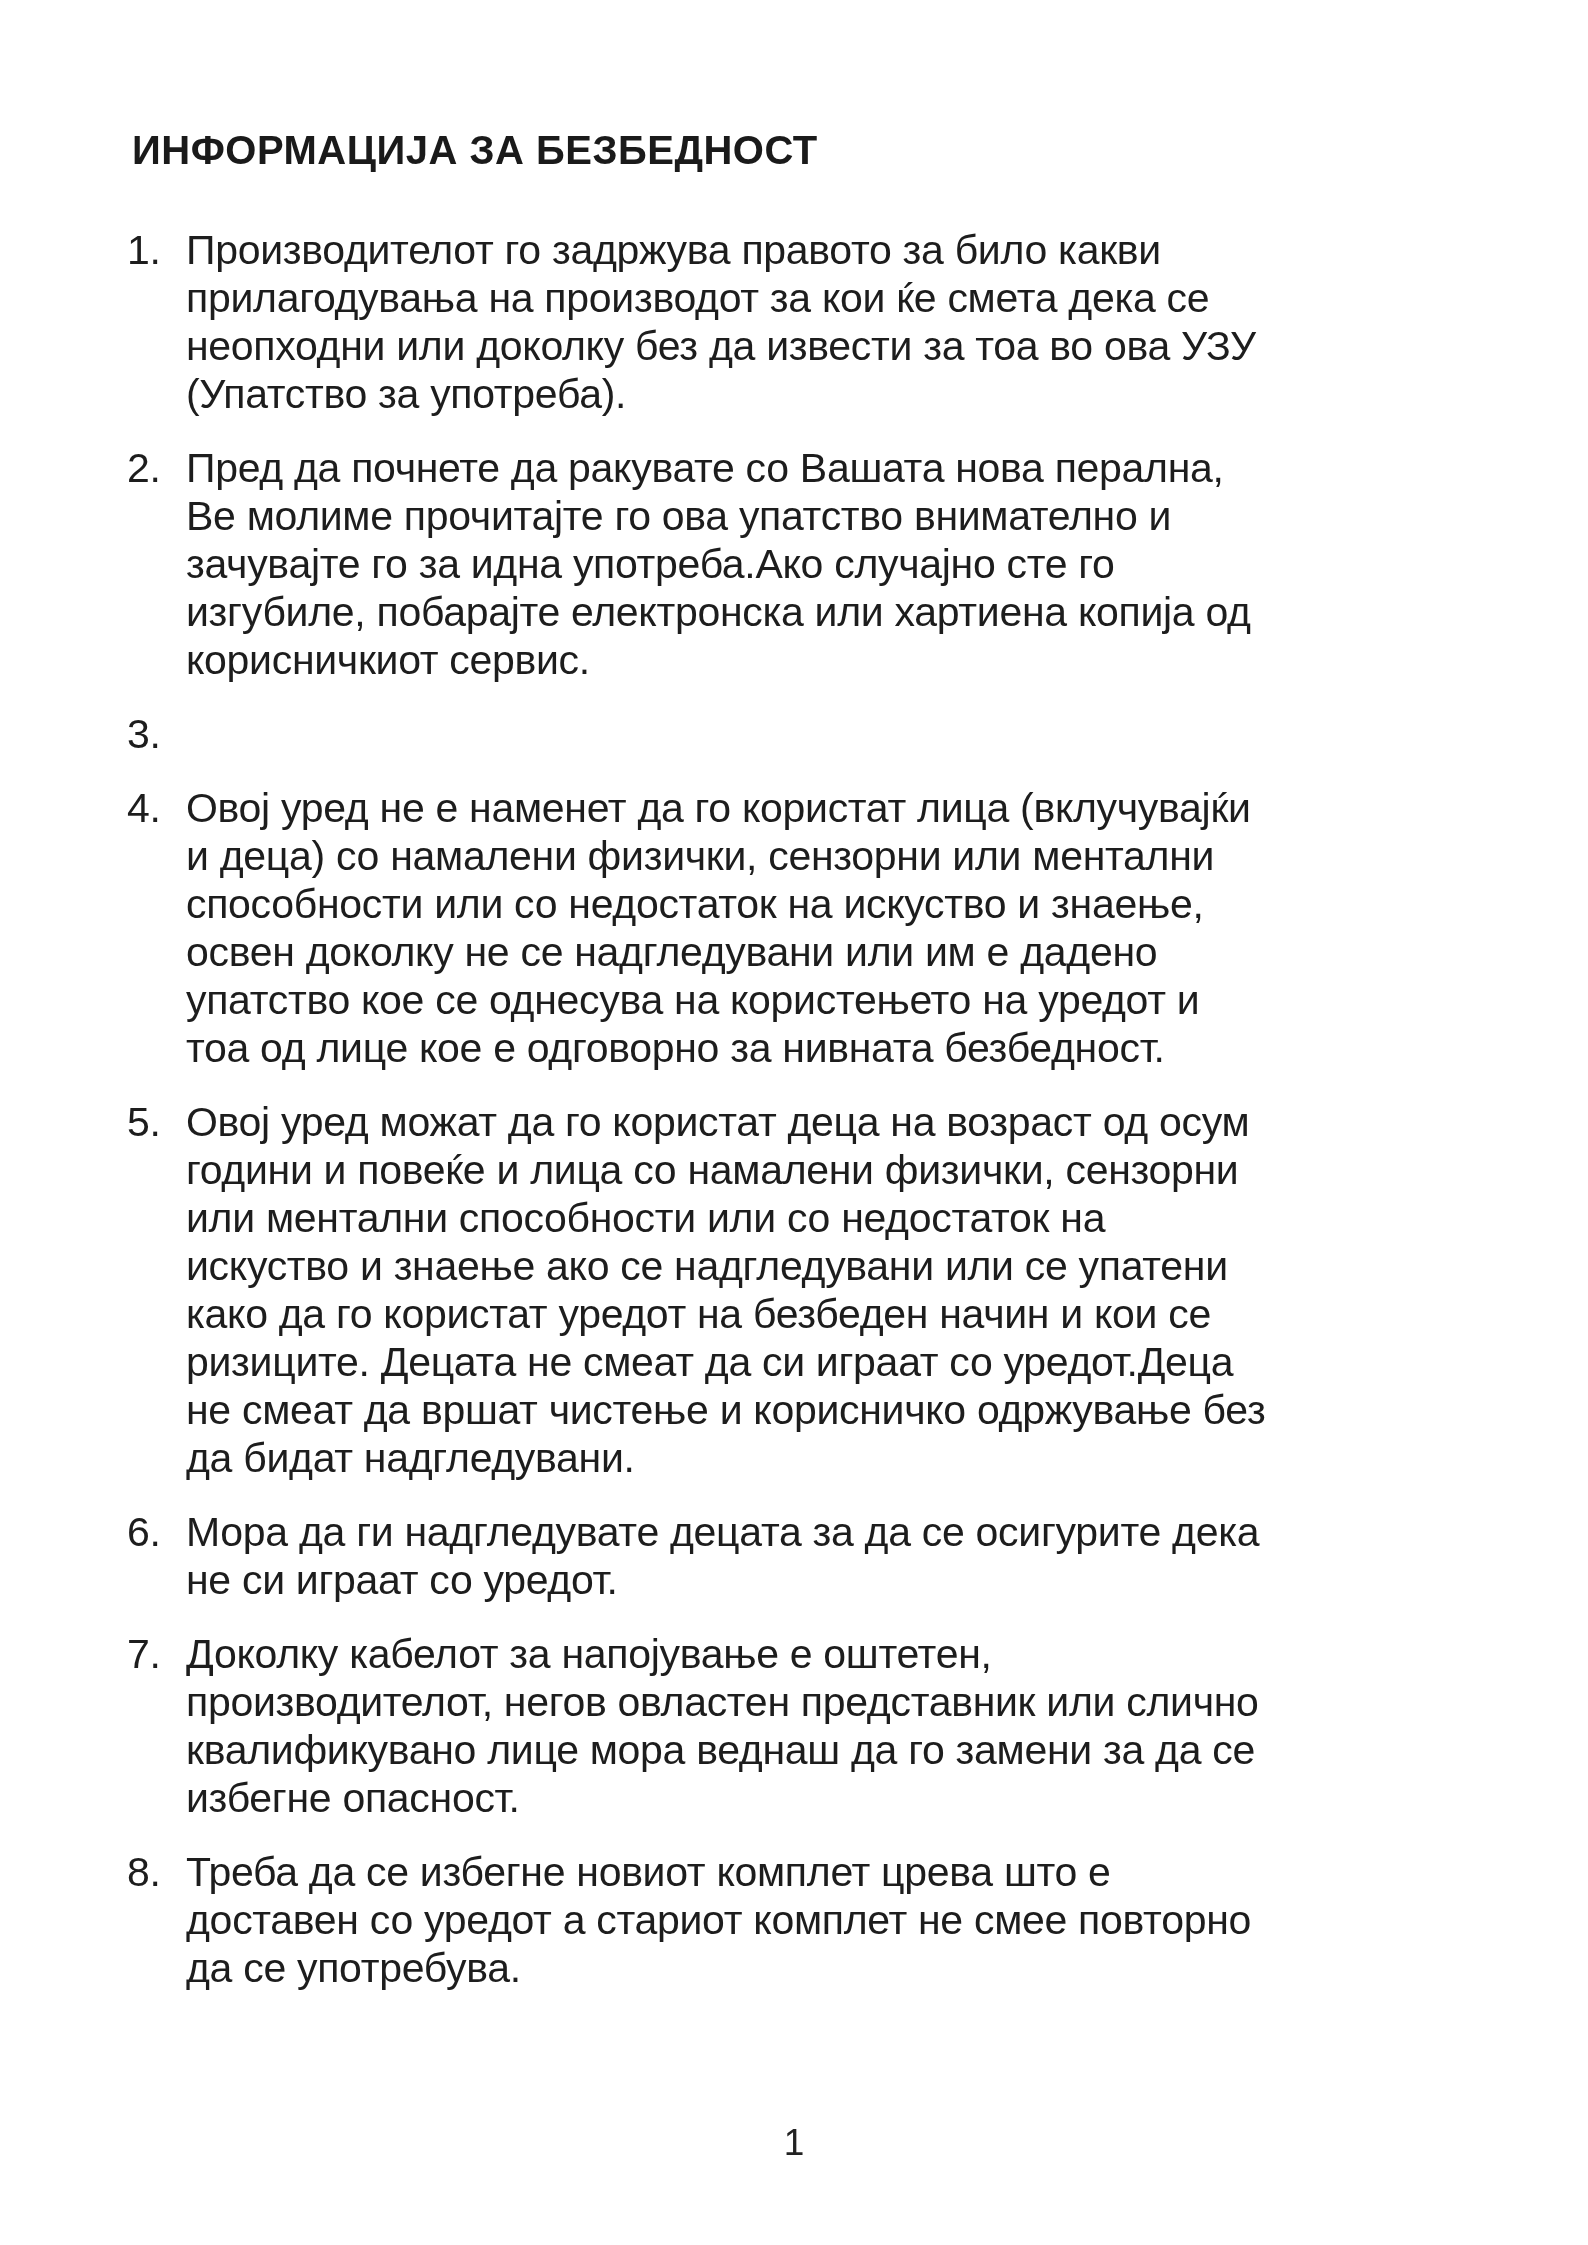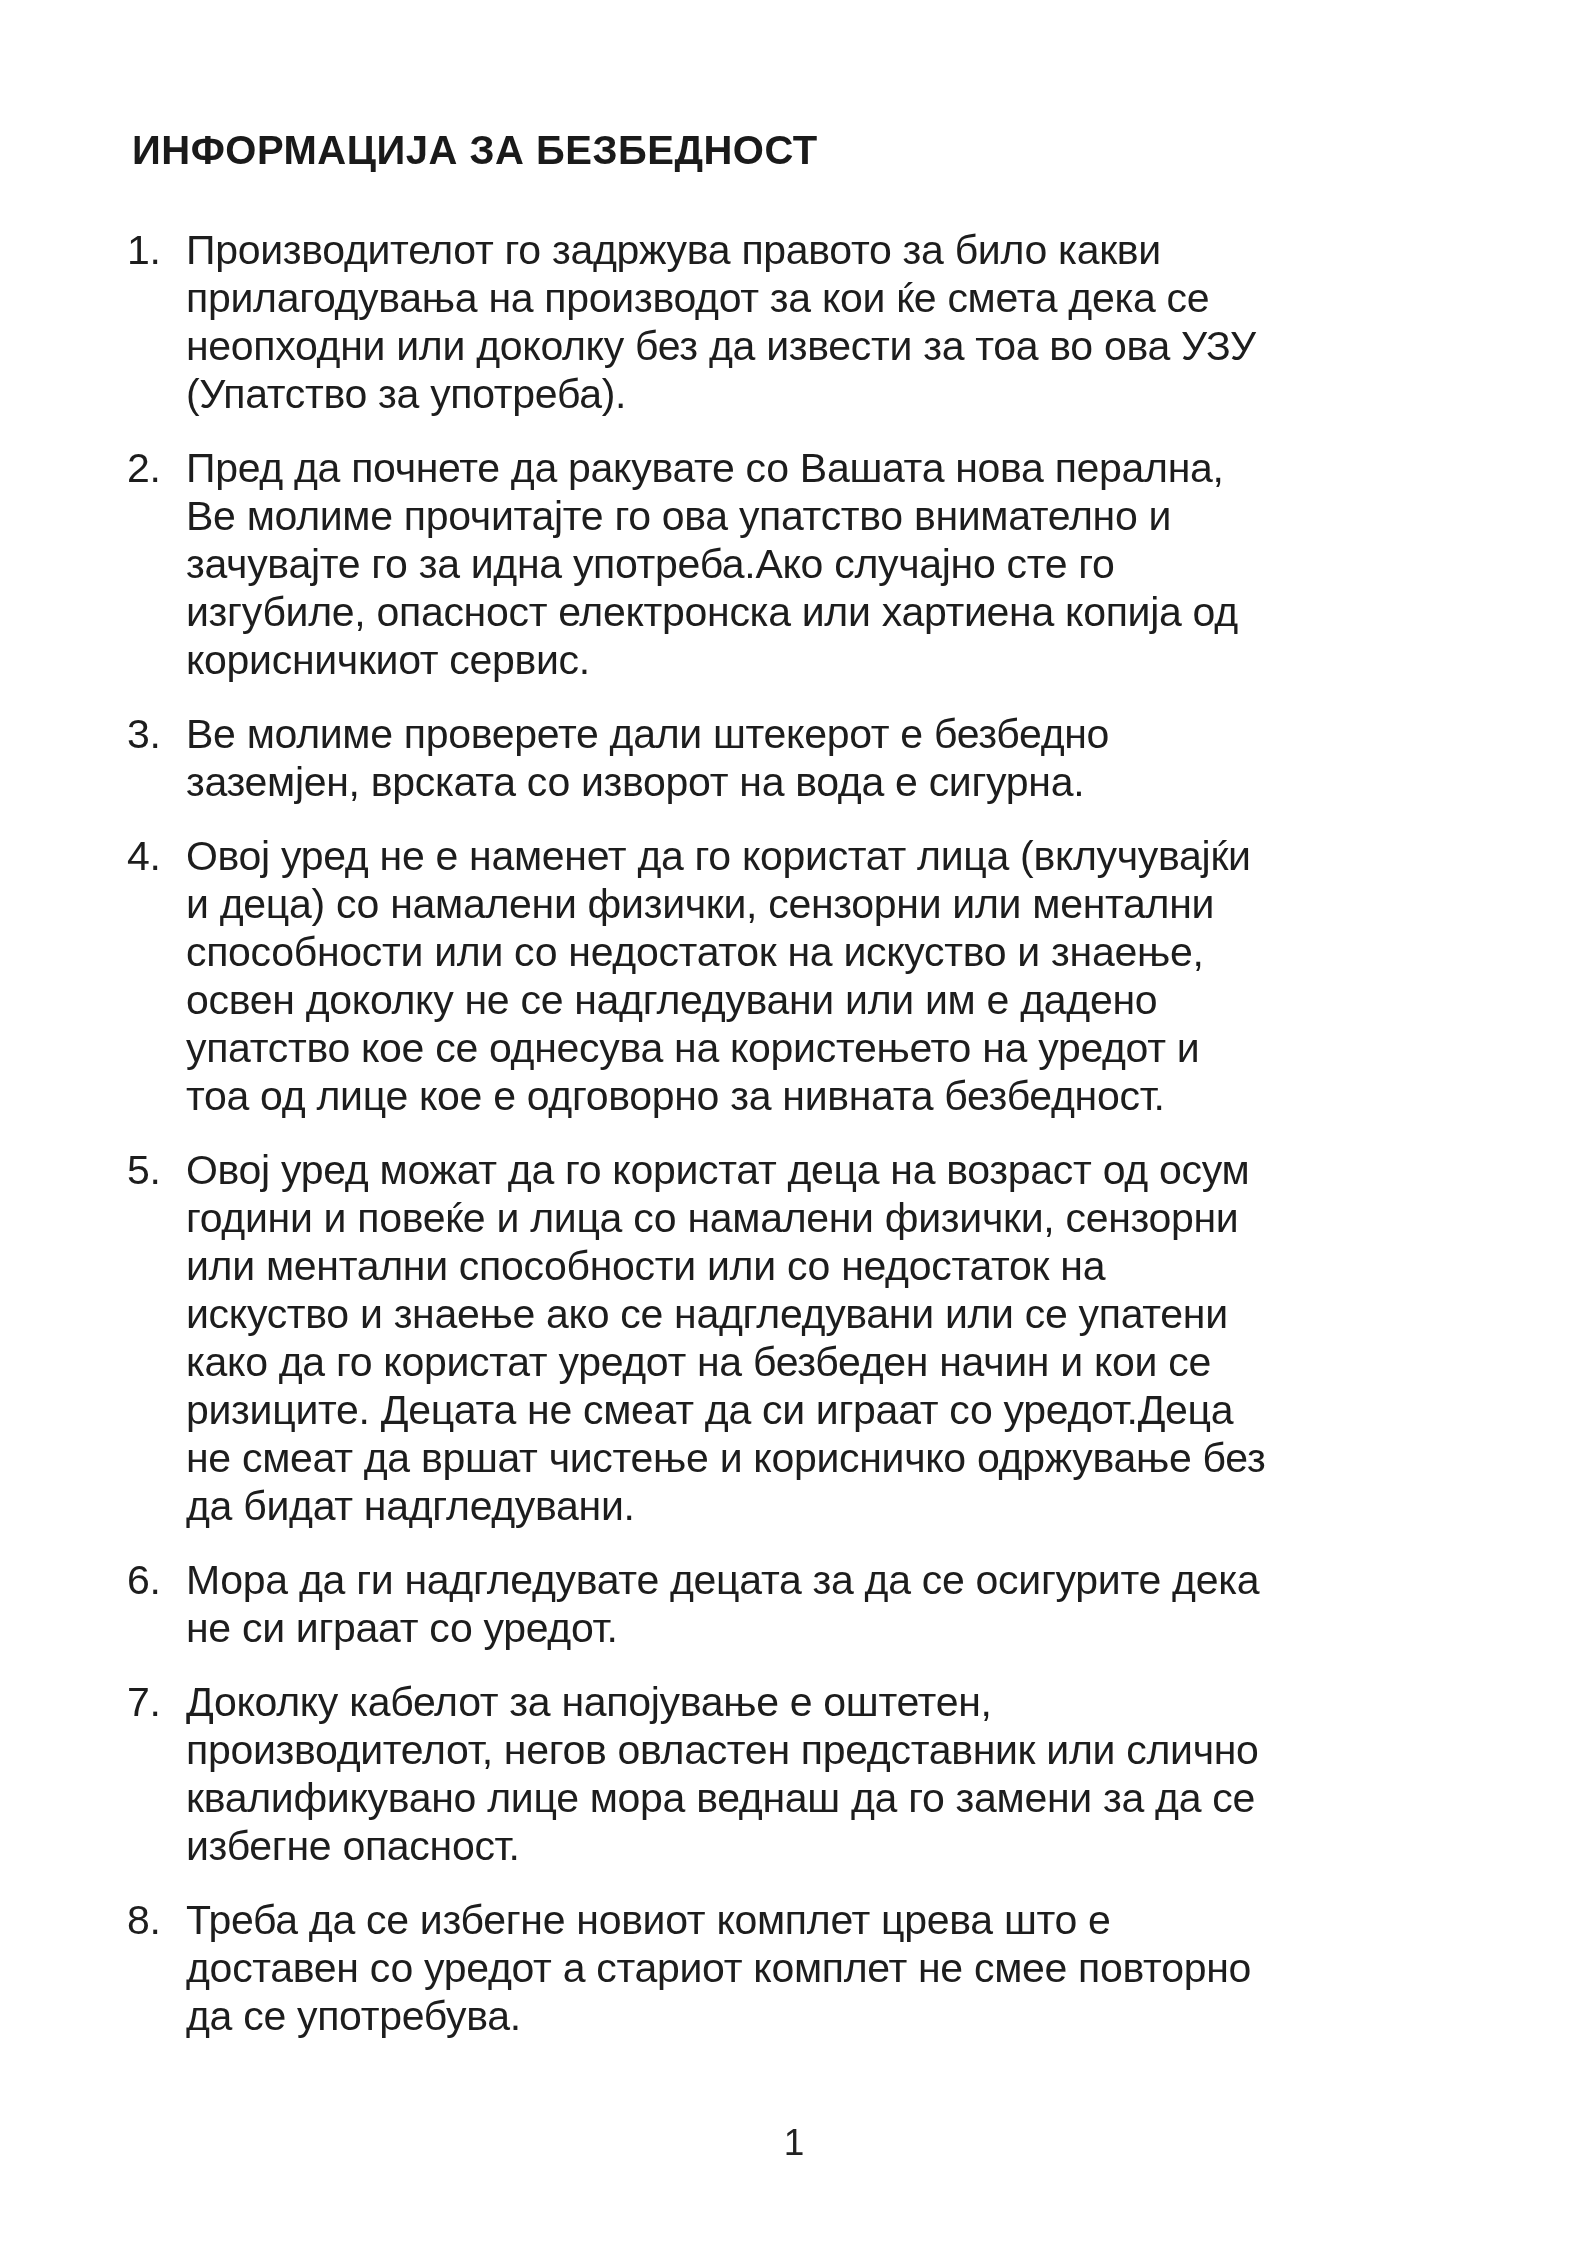--- a/index.html
+++ b/index.html
@@ -74,27 +74,25 @@
         <span class="txt">Производителот го задржува правото за било какви
 прилагодувања на производот за кои ќе смета дека се
 неопходни или доколку без да извести за тоа во ова УЗУ
 (Упатство за употреба).</span>
       </li>
       <li class="safety-item">
         <span class="num">2.</span>
         <span class="txt">Пред да почнете да ракувате со Вашата нова перална,
 Ве молиме прочитајте го ова упатство внимателно и
 зачувајте го за идна употреба.Ако случајно сте го
-изгубиле, опасност електронска или хартиена копија од
+изгубиле, побарајте електронска или хартиена копија од
 корисничкиот сервис.</span>
       </li>
       <li class="safety-item">
         <span class="num">3.</span>
-        <span class="txt">Ве молиме проверете дали штекерот е безбедно
-заземјен, врската со изворот на вода е сигурна.</span>
       </li>
       <li class="safety-item">
         <span class="num">4.</span>
         <span class="txt">Овој уред не е наменет да го користат лица (вклучувајќи
 и деца) со намалени физички, сензорни или ментални
 способности или со недостаток на искуство и знаење,
 освен доколку не се надгледувани или им е дадено
 упатство кое се однесува на користењето на уредот и
 тоа од лице кое е одговорно за нивната безбедност.</span>
       </li>

